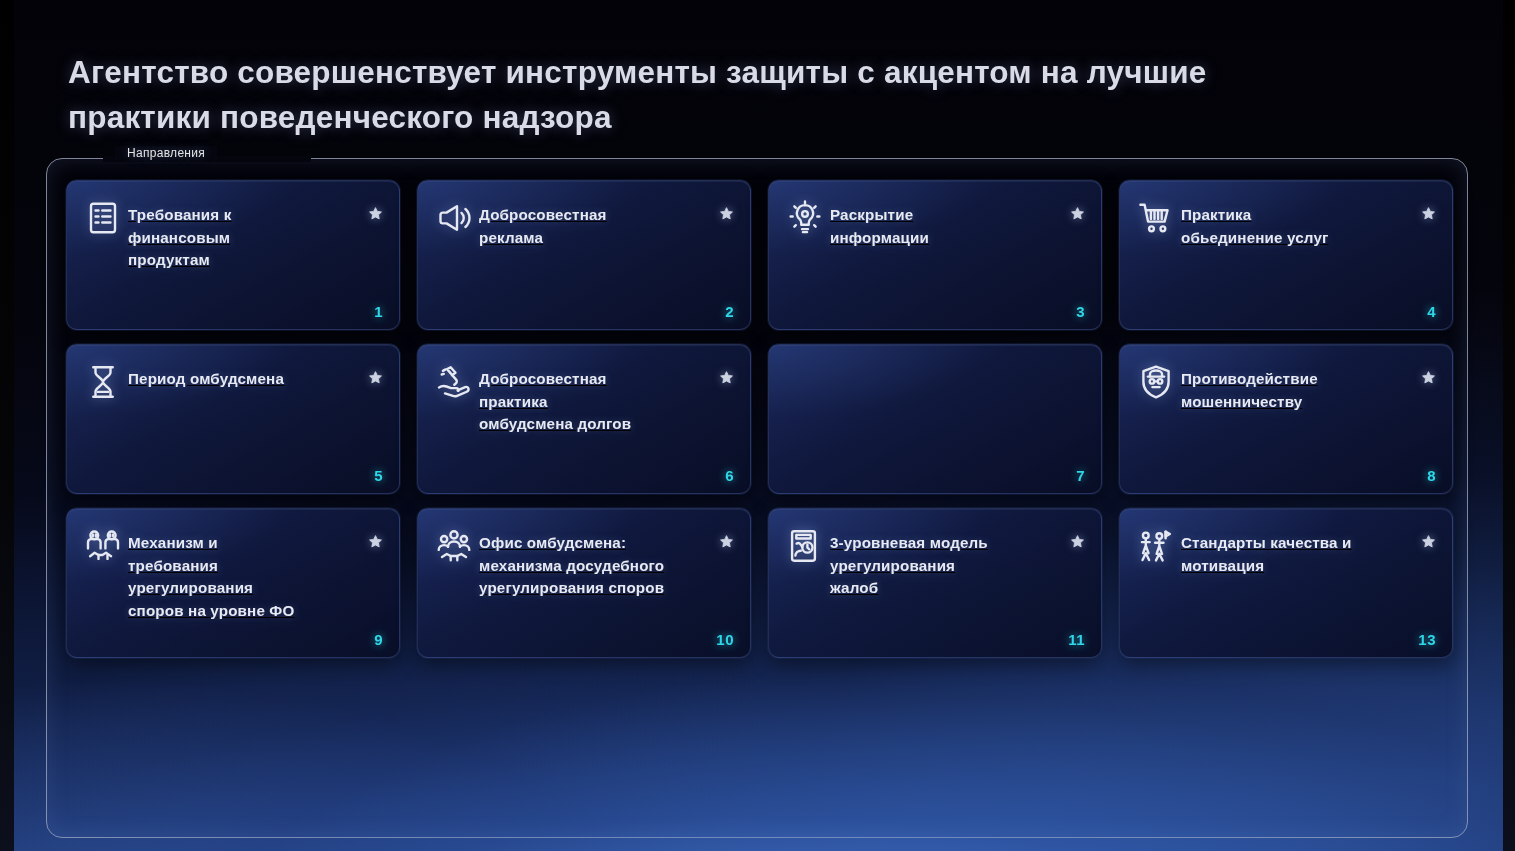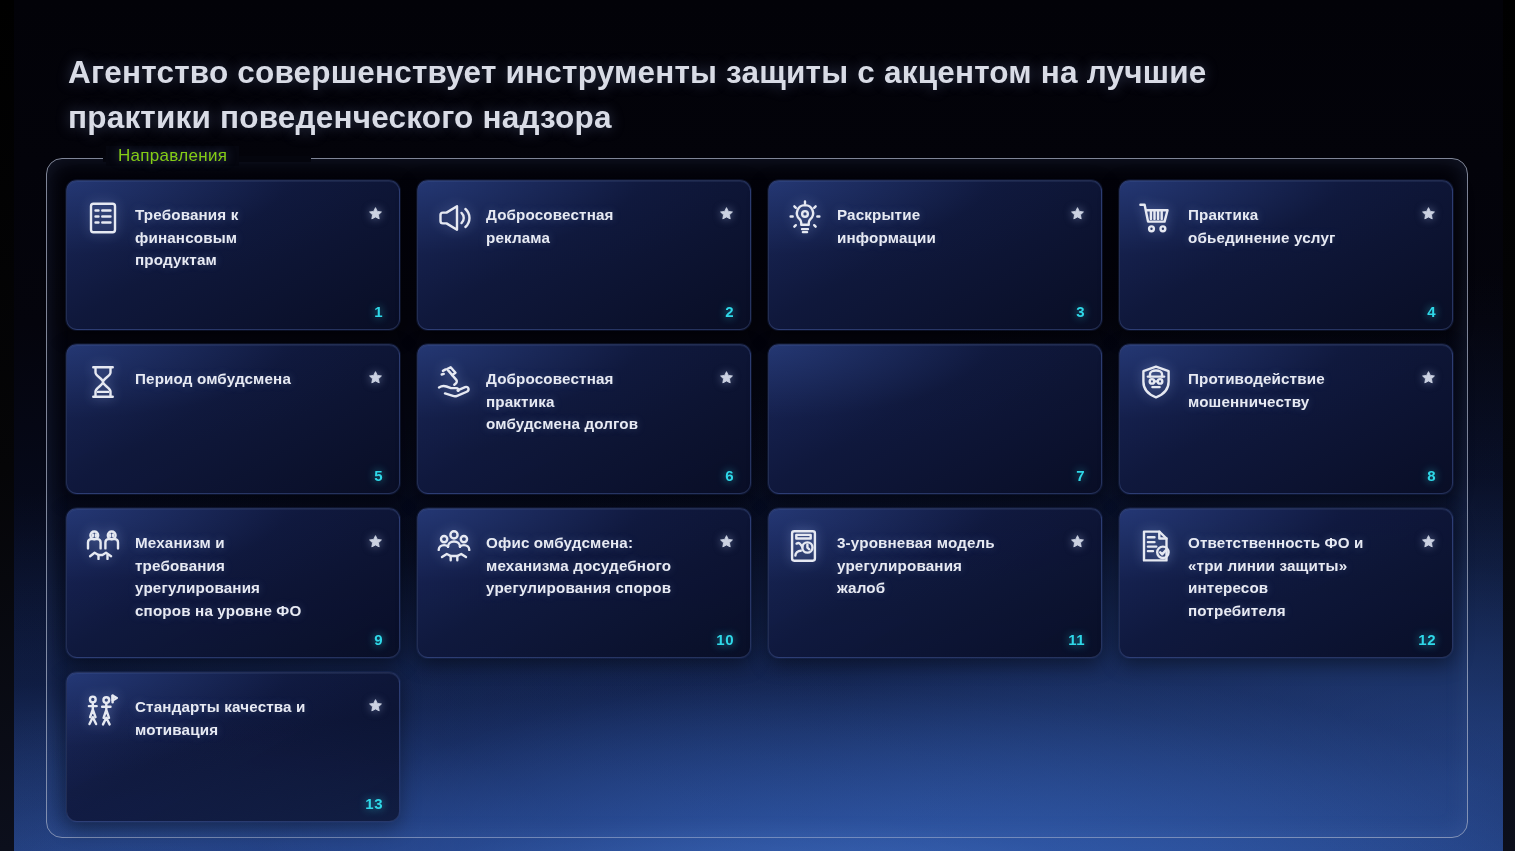--- a/index.html
+++ b/index.html
@@ -60,25 +60,25 @@
     top: 158px;
     width: 1422px;
     height: 680px;
     border: 1.4px solid rgba(176,184,206,0.72);
     border-radius: 16px;
     box-sizing: border-box;
     box-shadow: 0 0 22px rgba(120,150,220,0.16) inset;
   }
   #panel-legend {
     position: absolute;
-    left: 59px;
+    left: 68px;
     top: -13px;
     padding: 0 12px;
-    font-size: 17px;
-    color: #84cc16;
+    font-size: 12px;
+    color: #e5e5e5;
     letter-spacing: 0.3px;
     background: #05060f;
     text-shadow: 0 0 10px rgba(150,175,230,0.5);
   }
   
   #legend-mask {
     position: absolute;
     left: 56px;
     top: -3px;
     width: 208px;
@@ -118,23 +118,24 @@
     position: absolute;
     left: 0; top: 0; right: 0; bottom: 0;
     border-radius: 11px;
     background: radial-gradient(120% 90% at 0% 0%, rgba(70,110,200,0.22) 0%, rgba(20,35,85,0.05) 55%, rgba(0,0,0,0) 80%);
     pointer-events: none;
   }
 
   .card-top {
     display: flex;
     align-items: flex-start;
-    gap: 14px;
+    gap: 7px;
     position: relative;
     z-index: 2;
+    text-decoration: underline;
   }
 
   .card-icon {
     flex: 0 0 auto;
     width: 36px;
     height: 36px;
     margin-top: -3px;
     color: #e6e9f2;
     filter: drop-shadow(0 0 6px rgba(160,185,240,0.45));
   }
@@ -409,43 +410,20 @@
               <path d="M12 2.6l2.9 6 6.6.9-4.8 4.6 1.2 6.5-5.9-3.1-5.9 3.1 1.2-6.5L2.5 9.5l6.6-.9z" stroke="currentColor" fill="currentColor" stroke-width="1.4" stroke-linejoin="round"></path>
             </svg>
           </span>
         </div>
         <div class="card-num">11</div>
       </div>
       <div class="card">
         <div class="card-top">
           <span class="card-icon">
             <svg viewBox="0 0 24 24">
-              <path d="M4 2.4h10.2L19 7v14.6H4z" stroke="currentColor" fill="none" stroke-width="1.6" stroke-linecap="round" stroke-linejoin="round"></path>
-              <path d="M14.2 2.4V7H19" stroke="currentColor" fill="none" stroke-width="1.6" stroke-linecap="round" stroke-linejoin="round"></path>
-              <path d="M6.6 6.2h4.4M6.6 9.4h4.4M6.6 12.4h5.6M6.6 15.4h3.4" stroke="currentColor" fill="none" stroke-width="1.6" stroke-linecap="round" stroke-linejoin="round"></path>
-              <circle cx="16.6" cy="16.2" r="3.8" stroke="currentColor" fill="none" stroke-width="1.6" stroke-linecap="round" stroke-linejoin="round"></circle>
-              <path d="M14.8 16.2l1.3 1.4 2.4-2.8" stroke="currentColor" fill="none" stroke-width="1.6" stroke-linecap="round" stroke-linejoin="round"></path>
-            </svg>
-          </span>
-          <div class="card-title">Ответственность ФО и
-«три линии защиты»
-интересов
-потребителя</div>
-          <span class="card-star">
-            <svg viewBox="0 0 24 24">
-              <path d="M12 2.6l2.9 6 6.6.9-4.8 4.6 1.2 6.5-5.9-3.1-5.9 3.1 1.2-6.5L2.5 9.5l6.6-.9z" stroke="currentColor" fill="currentColor" stroke-width="1.4" stroke-linejoin="round"></path>
-            </svg>
-          </span>
-        </div>
-        <div class="card-num">12</div>
-      </div>
-      <div class="card">
-        <div class="card-top">
-          <span class="card-icon">
-            <svg viewBox="0 0 24 24">
               <circle cx="5.2" cy="5" r="1.9" stroke="currentColor" fill="none" stroke-width="1.6" stroke-linecap="round" stroke-linejoin="round"></circle>
               <path d="M5.2 7.2v4.4M2.6 9.4h5.2M3.4 16.8l1.8-5.2 1.8 5.2M3 21.4l2.2-4.6 2.2 4.6" stroke="currentColor" fill="none" stroke-width="1.6" stroke-linecap="round" stroke-linejoin="round"></path>
               <circle cx="14.2" cy="5.4" r="1.9" stroke="currentColor" fill="none" stroke-width="1.6" stroke-linecap="round" stroke-linejoin="round"></circle>
               <path d="M14.2 7.6v4.4M11.4 9.8h5.6M12.4 17.2l1.8-5.2 1.8 5.2M12 21.6l2.2-4.4 2.2 4.4" stroke="currentColor" fill="none" stroke-width="1.6" stroke-linecap="round" stroke-linejoin="round"></path>
               <path d="M18.4 2.4l2.8 1.6-2.8 1.6z" stroke="currentColor" fill="none" stroke-width="1.6" stroke-linecap="round" stroke-linejoin="round"></path>
               <path d="M18.4 2.4v4.4" stroke="currentColor" fill="none" stroke-width="1.6" stroke-linecap="round" stroke-linejoin="round"></path>
             </svg>
           </span>
           <div class="card-title">Стандарты качества и
 мотивация</div>

